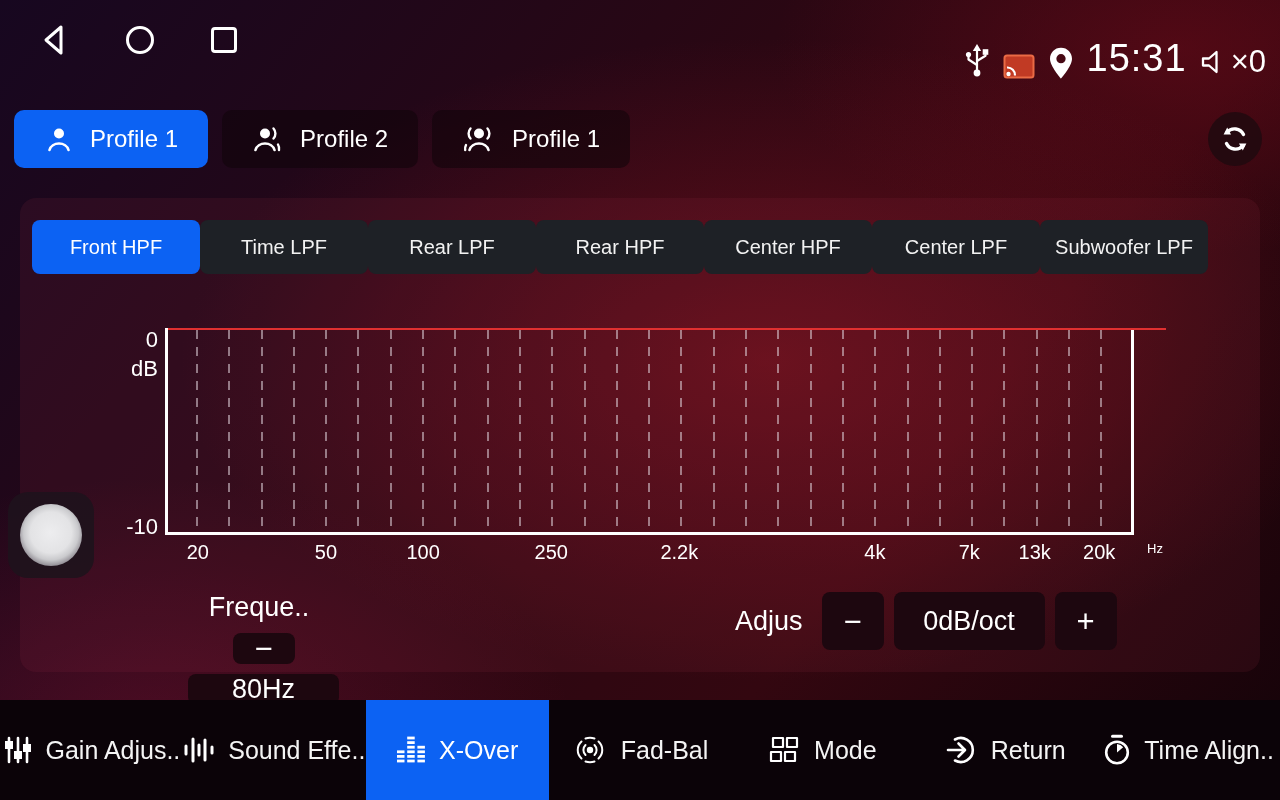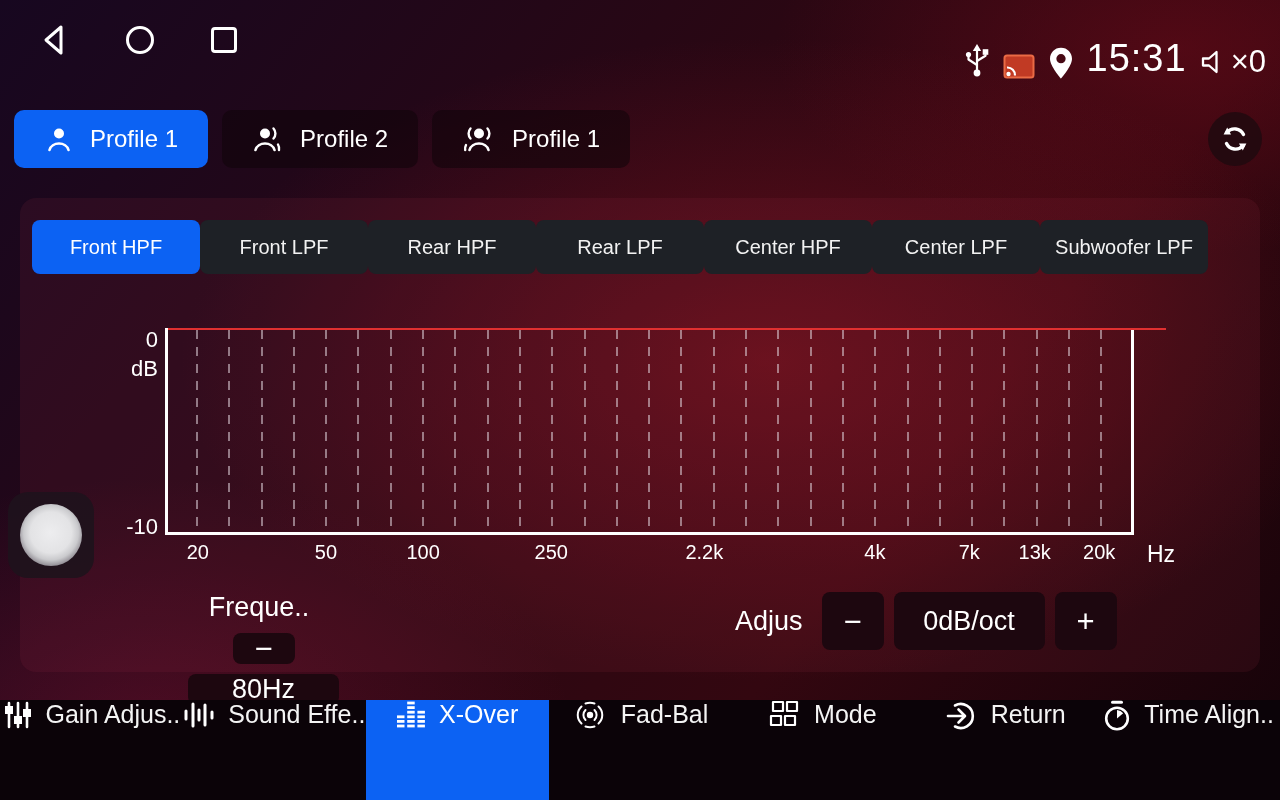--- a/index.html
+++ b/index.html
@@ -44,41 +44,41 @@
   .plot{position:absolute;left:145px;top:130px;width:963px;height:204px;
     border-left:3px solid #fff;border-bottom:3px solid #fff;border-right:3px solid #fff;}
   .series-line{position:absolute;left:0;width:calc(100% + 35px);height:2px;background:#e03030;z-index:2;}
   .gridline{position:absolute;top:2px;bottom:0;width:2px;
     background:repeating-linear-gradient(to bottom,rgba(224,212,220,0.55) 0 9px,transparent 9px 17px);}
   .xtick{position:absolute;top:calc(100% + 9px);transform:translateX(-50%);font-size:20px;color:#fff;}
   .ylab{position:absolute;width:42px;text-align:right;font-size:22px;}
   .yt-top{left:96px;top:129px;}
   .yt-unit{left:96px;top:158px;}
   .yt-bot{left:92px;top:316px;width:46px;}
-  .x-unit{position:absolute;left:calc(100% + 16px);top:calc(100% + 9px);font-size:23px;}
+  .x-unit{position:absolute;left:calc(100% + 16px);top:calc(100% + 9px);font-size:13px;}
 
   
   .knob-wrap{position:absolute;left:8px;top:492px;width:86px;height:86px;border-radius:20px;
     background:rgba(30,18,28,0.92);display:flex;align-items:center;justify-content:center;}
   .knob{width:62px;height:62px;border-radius:50%;
     background:radial-gradient(circle at 50% 46%,#ededef 0%,#e3e3e5 45%,#cacacd 60%,#97939a 72%,#5e5760 84%,#342c34 100%);}
 
   
   .ctrl-group{position:absolute;top:394px;height:58px;display:flex;align-items:center;gap:10px;}
   .ctrl-freq{left:168px;flex-direction:column;}
   .ctrl-slope{left:715px;}
   .ctrl-label{font-size:27px;margin-right:9px;}
   .ctrl-btn{width:62px;height:58px;border-radius:8px;background:#1d070f;display:flex;
     align-items:center;justify-content:center;font-size:31px;line-height:1;}
   .ctrl-value{width:151px;height:58px;border-radius:8px;background:#1d070f;display:flex;
     align-items:center;justify-content:center;font-size:27px;}
 
   
   .bottom-nav{position:absolute;left:0;bottom:0;width:1280px;height:100px;background:#0b0308;display:flex;}
-  .nav-item{flex:1;display:flex;align-items:flex-start;justify-content:center;gap:13px;font-size:25px;color:#f4f4f4;}
+  .nav-item{flex:1;display:flex;align-items:center;justify-content:center;gap:13px;font-size:25px;color:#f4f4f4;}
   .nav-item.active{background:#0c62f3;color:#fff;}
 </style>
 </head>
 <body>
 
 <div class="screen">
 
   <div class="statusbar">
     <div class="sys-nav">
       <div class="sys-btn">
@@ -165,23 +165,23 @@
       <polygon points="3.6,10.6 11,10.6 7.2,3.6" fill="#fff"></polygon>
       <path class="st" stroke-width="3.4" d="M6.5 19.5 A10 10 0 0 0 23 21.7"></path>
       <polygon points="26.4,19.4 19,19.4 22.8,26.4" fill="#fff"></polygon>
     </svg>
   </div>
 
   <div class="panel">
 
     <div class="tabs">
       <div class="tab active">Front HPF</div>
-      <div class="tab">Front LPF</div>
+      <div class="tab">Time LPF</div>
+      <div class="tab">Rear LPF</div>
       <div class="tab">Rear HPF</div>
-      <div class="tab">Rear LPF</div>
       <div class="tab">Center HPF</div>
       <div class="tab">Center LPF</div>
       <div class="tab">Subwoofer LPF</div>
     </div>
 
     <span class="ylab yt-top">0</span>
     <span class="ylab yt-unit">dB</span>
     <span class="ylab yt-bot">-10</span>
 
     <div class="plot">
@@ -213,21 +213,21 @@
         <div class="gridline" style="left: 80.042%;"></div>
         <div class="gridline" style="left: 83.396%;"></div>
         <div class="gridline" style="left: 86.75%;"></div>
         <div class="gridline" style="left: 90.104%;"></div>
         <div class="gridline" style="left: 93.458%;"></div>
         <div class="gridline" style="left: 96.812%;"></div>
         <span class="xtick" style="left: 3.1%;">20</span>
         <span class="xtick" style="left: 16.4%;">50</span>
         <span class="xtick" style="left: 26.5%;">100</span>
         <span class="xtick" style="left: 39.8%;">250</span>
-        <span class="xtick" style="left: 53.1%; margin-left: 25px;">2.2k</span>
+        <span class="xtick" style="left: 53.1%;">2.2k</span>
         <span class="xtick" style="left: 73.4%;">4k</span>
         <span class="xtick" style="left: 83.2%;">7k</span>
         <span class="xtick" style="left: 90%;">13k</span>
         <span class="xtick" style="left: 96.7%;">20k</span>
       </div>
 
     <div class="ctrl-group ctrl-freq">
       <span class="ctrl-label">Freque..</span>
       <div class="ctrl-btn">−</div>
       <div class="ctrl-value">80Hz</div>

